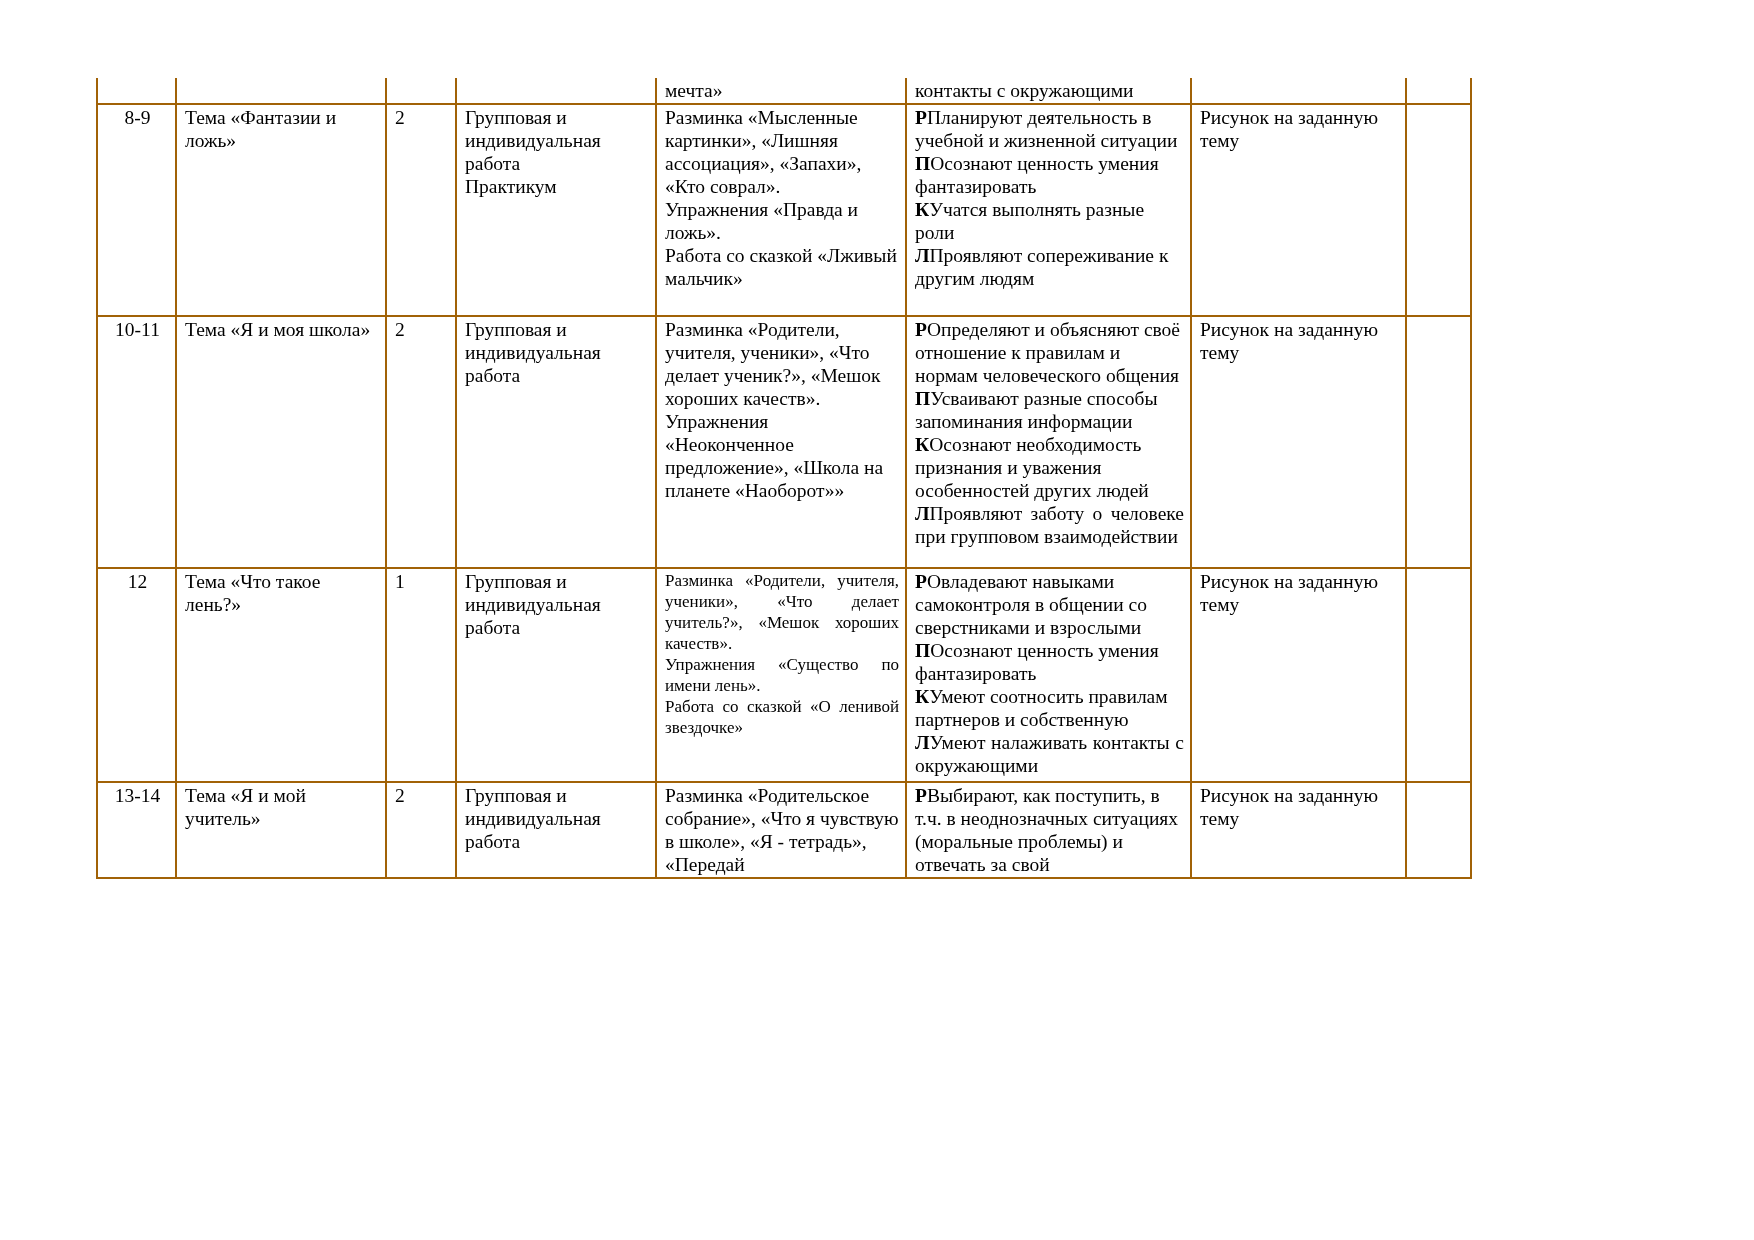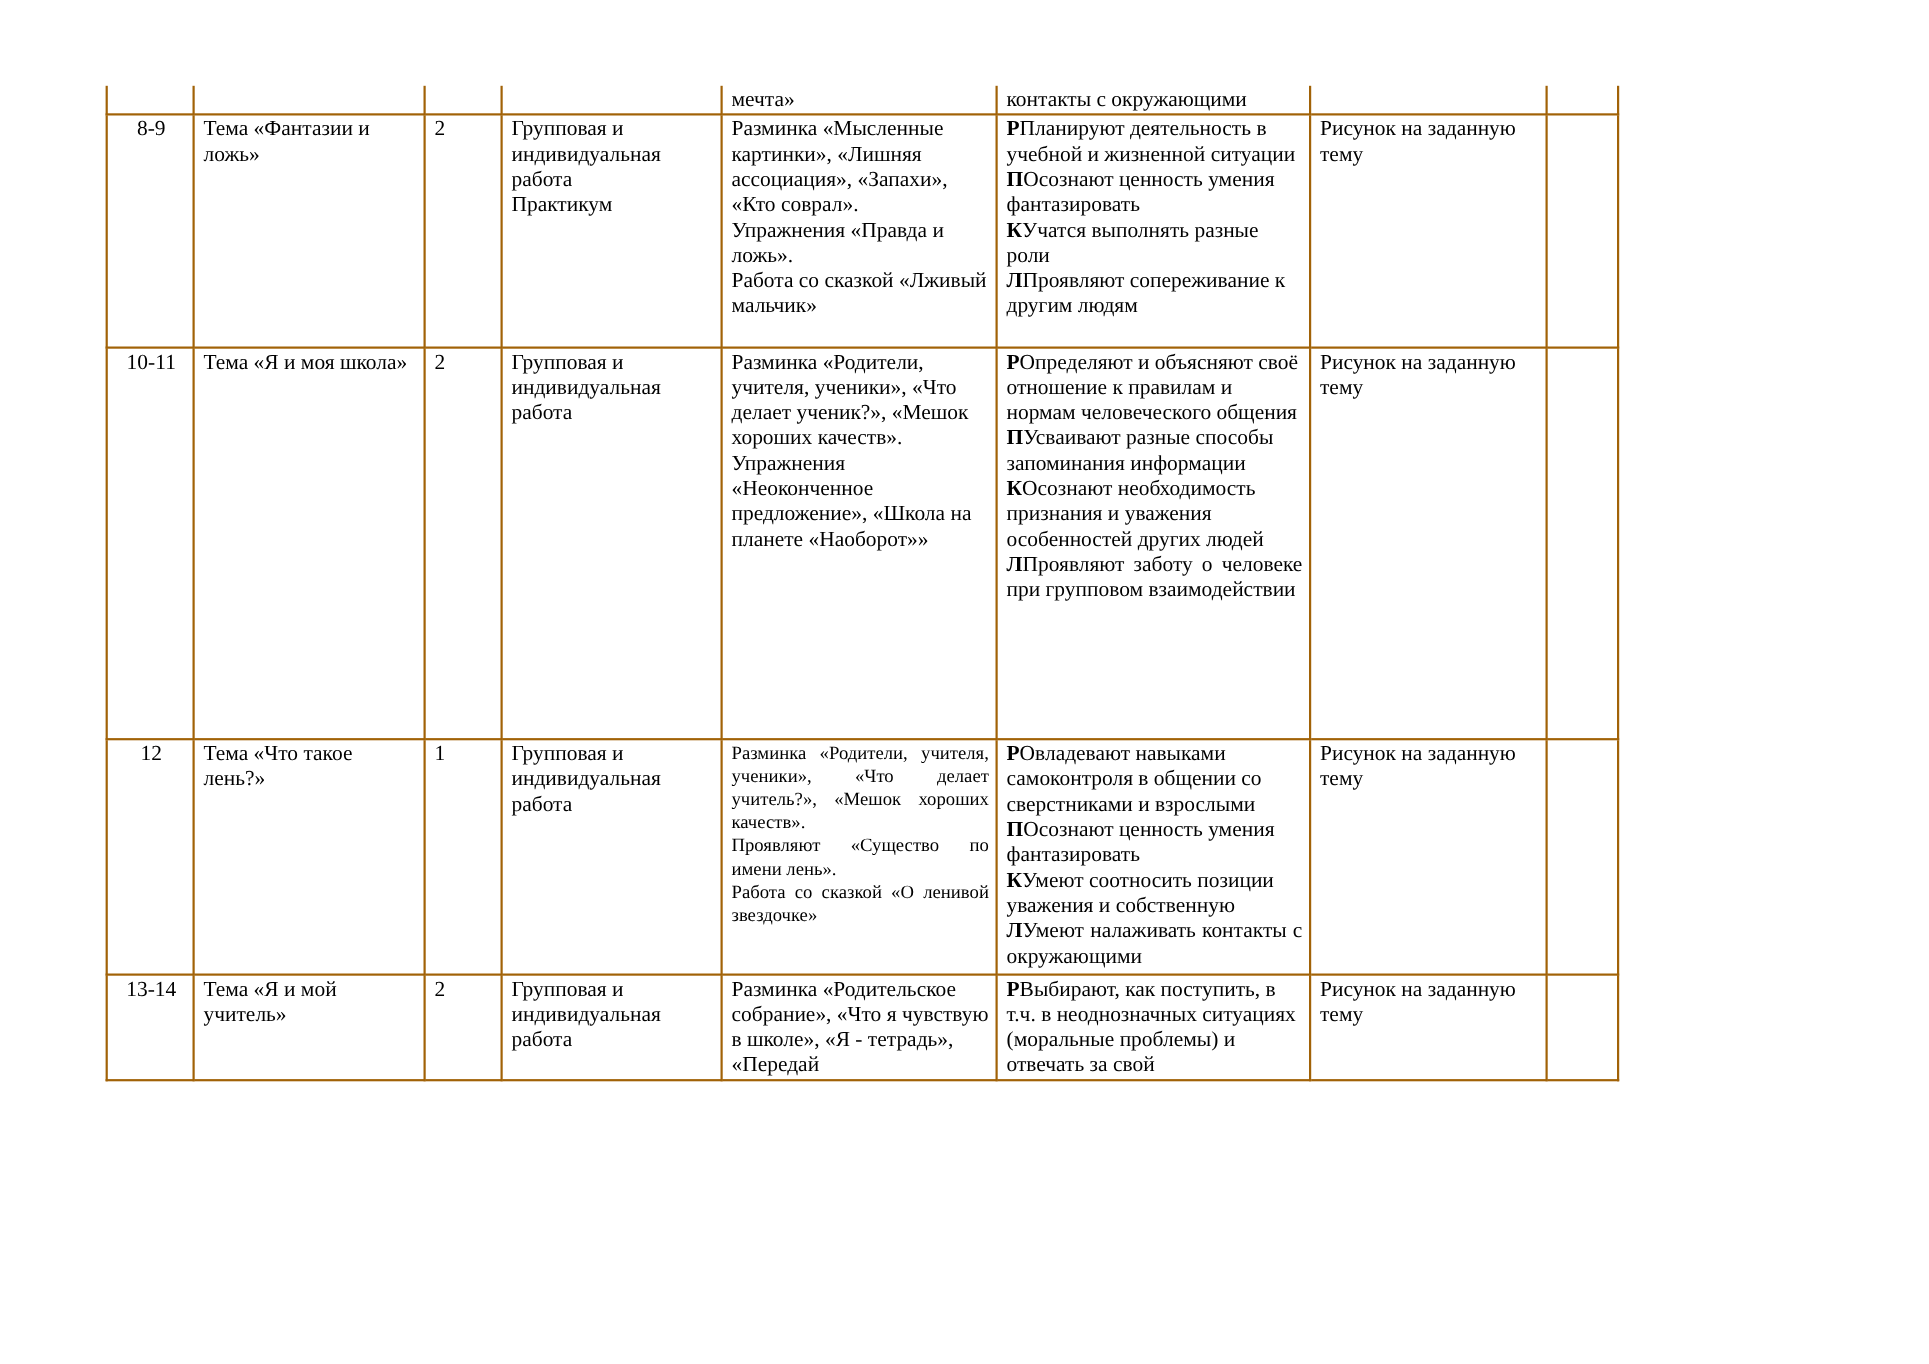--- a/index.html
+++ b/index.html
@@ -90,21 +90,21 @@
         <div class="uud-item"><b class="uud-prefix">Р</b><span>Планируют деятельность в учебной и жизненной ситуации</span></div>
         <div class="uud-item"><b class="uud-prefix">П</b><span>Осознают ценность умения фантазировать</span></div>
         <div class="uud-item"><b class="uud-prefix">К</b><span>Учатся выполнять разные роли</span></div>
         <div class="uud-item"><b class="uud-prefix">Л</b><span>Проявляют сопереживание к другим людям</span></div>
       </td>
       <td class="c-result">Рисунок на заданную тему</td>
       <td></td>
     </tr>
 
 
-    <tr style="height:356px">
+    <tr style="height:252px">
       <td class="c-num">10-11</td>
       <td class="c-topic">Тема «Я и моя школа»</td>
       <td class="c-hours">2</td>
       <td class="c-form">
         <div>Групповая и индивидуальная работа</div>
       </td>
       <td class="c-content">
         <div>Разминка «Родители, учителя, ученики», «Что делает ученик?», «Мешок хороших качеств».</div>
         <div>Упражнения «Неоконченное предложение», «Школа на планете «Наоборот»»</div>
       </td>
@@ -120,27 +120,27 @@
 
     <tr style="height:214px">
       <td class="c-num">12</td>
       <td class="c-topic">Тема «Что такое лень?»</td>
       <td class="c-hours">1</td>
       <td class="c-form">
         <div>Групповая и индивидуальная работа</div>
       </td>
       <td class="c-content small-cell justify">
         <div>Разминка «Родители, учителя, ученики», «Что делает учитель?», «Мешок хороших качеств».</div>
-        <div>Проявляют «Существо по имени лень».</div>
+        <div>Упражнения «Существо по имени лень».</div>
         <div>Работа со сказкой «О ленивой звездочке»</div>
       </td>
       <td class="c-uud">
         <div class="uud-item"><b class="uud-prefix">Р</b><span>Овладевают навыками самоконтроля в общении со сверстниками и взрослыми</span></div>
         <div class="uud-item"><b class="uud-prefix">П</b><span>Осознают ценность умения фантазировать</span></div>
-        <div class="uud-item"><b class="uud-prefix">К</b><span>Умеют соотносить позиции уважения и собственную</span></div>
+        <div class="uud-item"><b class="uud-prefix">К</b><span>Умеют соотносить правилам партнеров и собственную</span></div>
         <div class="uud-item justify"><b class="uud-prefix">Л</b><span>Умеют налаживать контакты с окружающими</span></div>
       </td>
       <td class="c-result">Рисунок на заданную тему</td>
       <td></td>
     </tr>
 
     <tr style="height:93px">
       <td class="c-num">13-14</td>
       <td class="c-topic">Тема «Я и мой учитель»</td>
       <td class="c-hours">2</td>

